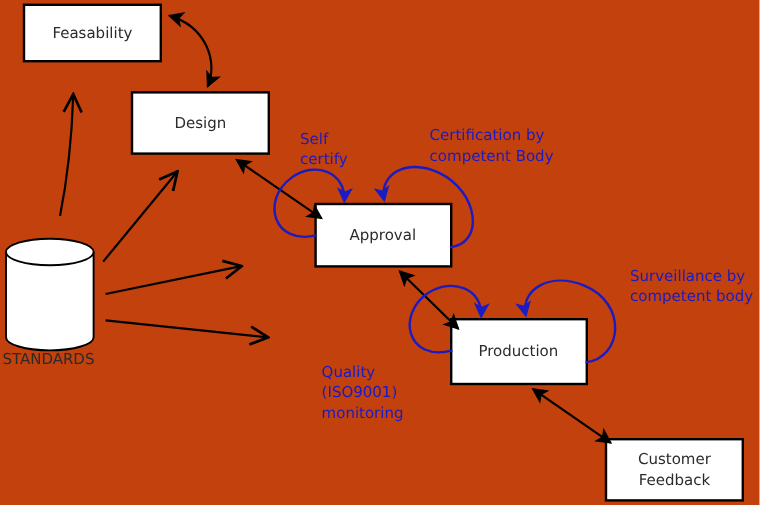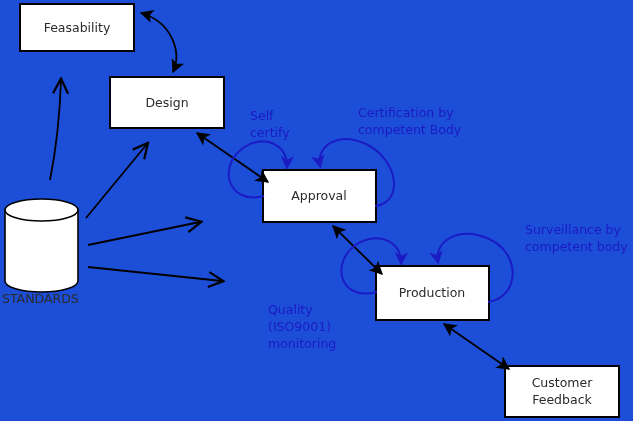--- a/index.html
+++ b/index.html
@@ -8,21 +8,21 @@
     padding: 0;
     background: #ffffff;
   }
   body {
     font-family: "DejaVu Sans", sans-serif;
   }
   #canvas {
     position: relative;
     width: 633px;
     height: 421px;
-    background: #1d4ed8;
+    background: #c2410c;
     overflow: hidden;
   }
   #diagram-svg {
     position: absolute;
     left: 0;
     top: 0;
     width: 633px;
     height: 421px;
   }
   .box-label {

